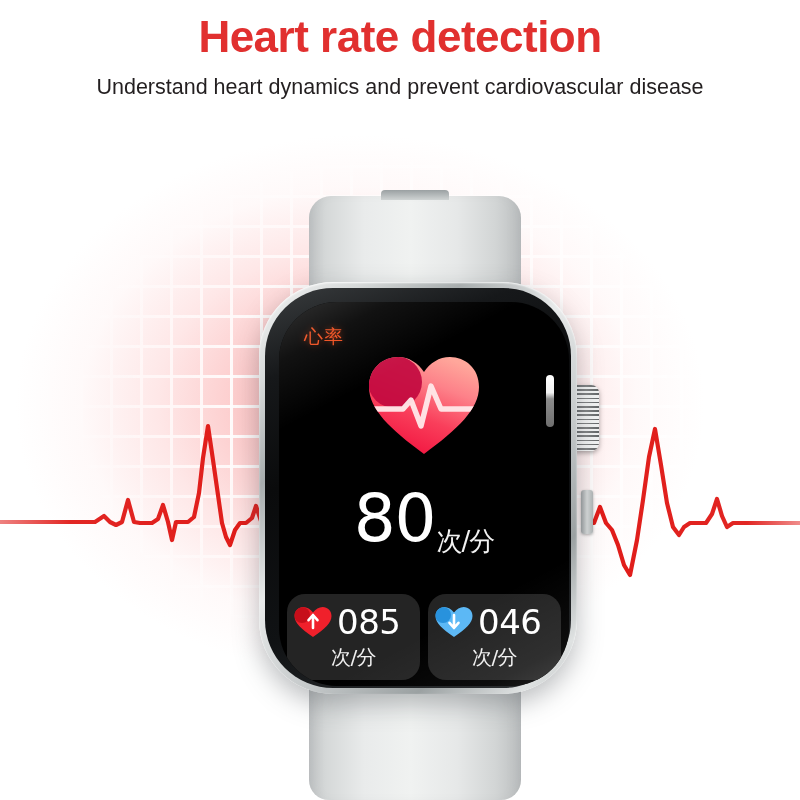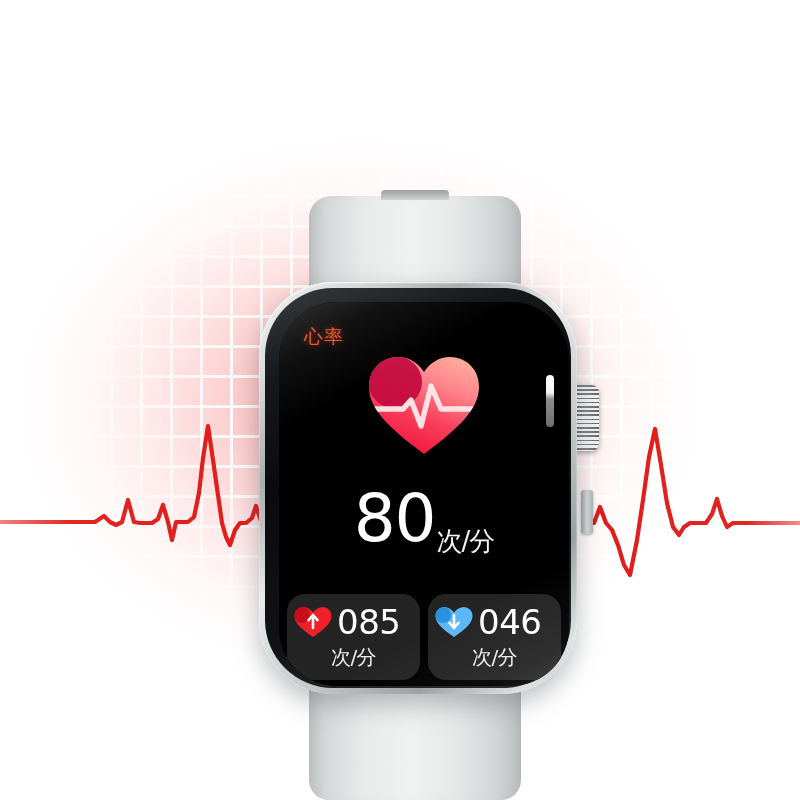--- a/index.html
+++ b/index.html
@@ -284,20 +284,24 @@
   .card-left .card-top { justify-content: flex-start; padding-left: 6px; }
   .card-left .card-unit { text-align: center; padding-right: 4px; }
   .card-right .card-top { justify-content: flex-start; padding-left: 6px; }
   .card-right .card-unit { text-align: center; padding-right: 4px; }
 </style>
 </head>
 <body>
 
 <div id="stage">
 
+  <div class="header">
+    <h1 class="title">Heart rate detection</h1>
+    <p class="subtitle">Understand heart dynamics and prevent cardiovascular disease</p>
+  </div>
 
   <div class="bg-wrap">
     <div class="bg-glow"></div>
     <div class="bg-grid"></div>
 
     <svg class="bg-ecg" viewBox="0 0 800 665" preserveAspectRatio="none">
       <defs>
         <linearGradient id="ecgFadeL" x1="0" y1="0" x2="1" y2="0">
           <stop offset="0" stop-color="#E01B18" stop-opacity="0.55"></stop>
           <stop offset="0.25" stop-color="#E01B18" stop-opacity="0.95"></stop>

